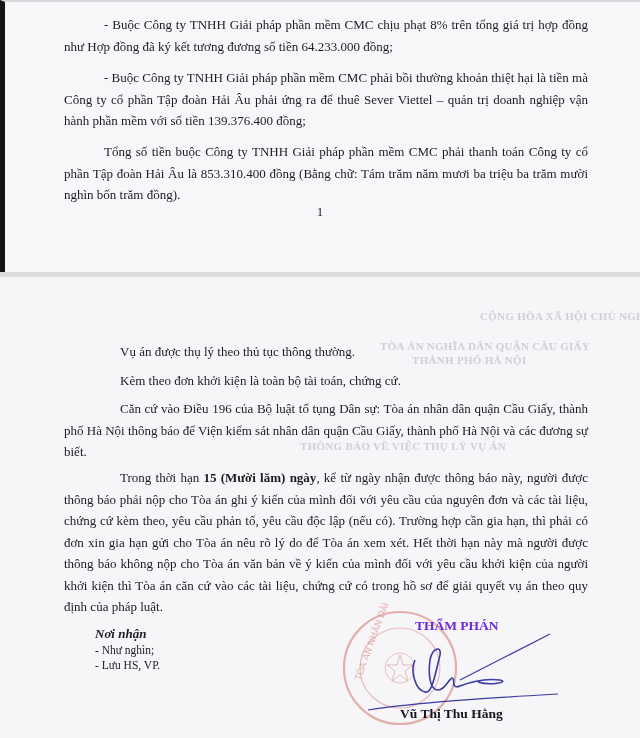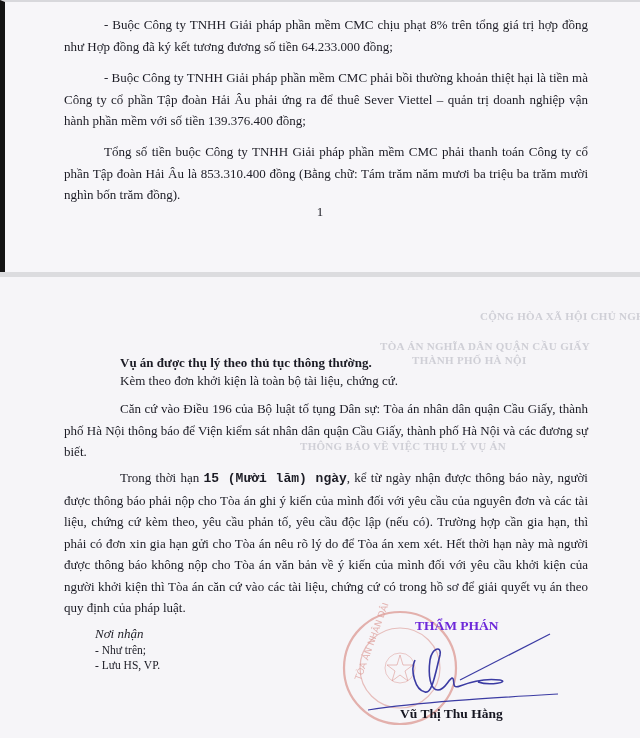--- a/index.html
+++ b/index.html
@@ -26,56 +26,56 @@
 
   .p2 { left:80px; width:508px; }
   .p2b { left:80px; width:508px; }
 
   .ghost {
     position:absolute; color:#cfcfd6; font-size:11px; font-weight:bold; letter-spacing:0.3px;
     white-space:nowrap;
   }
 
   .recipients { position:absolute; left:95px; top:625px; font-size:11.5px; line-height:15px; }
-  .recipients .title { font-weight:normal; font-style:italic; font-size:13px; line-height:18px; }
+  .recipients .title { font-weight:bold; font-style:italic; font-size:13px; line-height:18px; }
 
   .sign-block { position:absolute; left:370px; top:615px; width:200px; height:123px; }
   .judge-title { position:absolute; left:45px; top:3px; font-weight:bold; font-size:13.5px; color:#6d28d9; }
   .judge-name { position:absolute; left:30px; top:91px; font-weight:bold; font-size:13.5px; color:#151520; }
   .stamp { position:absolute; left:-30px; top:-12px; }
   .signature { position:absolute; left:-10px; top:5px; }
-  b { font-weight:bold;font-family:Liberation Mono, monospace; }
+  b { font-weight:bold; }
 </style>
 </head>
 <body>
 
 <div class="page" id="page1">
 </div>
 <div class="para" style="top:14px;"><span class="indent"></span><span>- Buộc Công ty TNHH Giải pháp phần mềm CMC chịu phạt 8% trên tổng giá trị hợp đồng như Hợp đồng đã ký kết tương đương số tiền 64.233.000 đồng;</span></div>
 <div class="para" style="top:67px;"><span class="indent"></span><span>- Buộc Công ty TNHH Giải pháp phần mềm CMC phải bồi thường khoản thiệt hại là tiền mà Công ty cổ phần Tập đoàn Hải Âu phải ứng ra để thuê Sever Viettel – quản trị doanh nghiệp vận hành phần mềm với số tiền 139.376.400 đồng;</span></div>
 <div class="para" style="top:141px;"><span class="indent"></span><span>Tổng số tiền buộc Công ty TNHH Giải pháp phần mềm CMC phải thanh toán Công ty cổ phần Tập đoàn Hải Âu là 853.310.400 đồng (Bằng chữ: Tám trăm năm mươi ba triệu ba trăm mười nghìn bốn trăm đồng).</span></div>
 <div class="pagenum">1</div>
 
 <div class="sep"></div>
 
 <div class="page" id="page2"></div>
 
 <div class="ghost" style="left:380px; top:340px;">TÒA ÁN NGHĨA DÂN QUẬN CẦU GIẤY</div>
 <div class="ghost" style="left:412px; top:354px;">THÀNH PHỐ HÀ NỘI</div>
 <div class="ghost" style="left:480px; top:310px;">CỘNG HÒA XÃ HỘI CHỦ NGHĨA VIỆT NAM</div>
 <div class="ghost" style="left:300px; top:440px;">THÔNG BÁO VỀ VIỆC THỤ LÝ VỤ ÁN</div>
 
-<div class="para p2" style="top:352px;font-weight:bold;"><span class="indent" style="width:40px"></span><span>Vụ án được thụ lý theo thủ tục thông thường.</span></div>
-<div class="para p2" style="top:370px;"><span class="indent" style="width:40px"></span><span>Kèm theo đơn khởi kiện là toàn bộ tài liệu, chứng cứ.</span></div>
+<div class="para p2" style="top:341px;"><span class="indent" style="width:40px"></span><span>Vụ án được thụ lý theo thủ tục thông thường.</span></div>
+<div class="para p2" style="top:370px;"><span class="indent" style="width:40px"></span><span>Kèm theo đơn khởi kiện là toàn bộ tài toán, chứng cứ.</span></div>
 <div class="para p2b" style="top:398px; left:64px; width:524px;"><span class="indent" style="width:56px"></span><span>Căn cứ vào Điều 196 của Bộ luật tố tụng Dân sự: Tòa án nhân dân quận Cầu Giấy, thành phố Hà Nội thông báo để Viện kiểm sát nhân dân quận Cầu Giấy, thành phố Hà Nội và các đương sự biết.</span></div>
 <div class="para p2b" style="top:467px; left:64px; width:524px;"><span class="indent" style="width:56px"></span><span>Trong thời hạn </span><b>15 (Mười lăm) ngày</b><span>, kể từ ngày nhận được thông báo này, người được thông báo phải nộp cho Tòa án ghi ý kiến của mình đối với yêu cầu của nguyên đơn và các tài liệu, chứng cứ kèm theo, yêu cầu phản tố, yêu cầu độc lập (nếu có). Trường hợp cần gia hạn, thì phải có đơn xin gia hạn gửi cho Tòa án nêu rõ lý do để Tòa án xem xét. Hết thời hạn này mà người được thông báo không nộp cho Tòa án văn bản về ý kiến của mình đối với yêu cầu khởi kiện của người khởi kiện thì Tòa án căn cứ vào các tài liệu, chứng cứ có trong hồ sơ để giải quyết vụ án theo quy định của pháp luật.</span></div>
 
 <div class="recipients">
   <div class="title">Nơi nhận</div>
-  <div>- Như  trên;</div>
+  <div>- Như  nghìn;</div>
   <div>- Lưu HS, VP.</div>
 </div>
 
 <div class="sign-block">
   <svg class="stamp" width="120" height="130" viewBox="0 0 120 130">
     <circle cx="60" cy="65" r="56" fill="none" stroke="#dc9893" stroke-width="2.2" opacity="0.75"></circle>
     <circle cx="60" cy="65" r="40" fill="none" stroke="#dc9893" stroke-width="1.2" opacity="0.6"></circle>
     <circle cx="60" cy="65" r="15" fill="none" stroke="#dc9893" stroke-width="1" opacity="0.5"></circle>
     <path d="M60 52 L63 62 L73 62 L65 68 L68 78 L60 72 L52 78 L55 68 L47 62 L57 62 Z" fill="none" stroke="#dc9893" stroke-width="1" opacity="0.6"></path>
     <text x="8" y="70" font-size="9" fill="#dc9893" opacity="0.7" font-family="DejaVu Sans, sans-serif" transform="rotate(-70 20 65)">TÒA ÁN NHÂN DÂN QUẬN</text>

